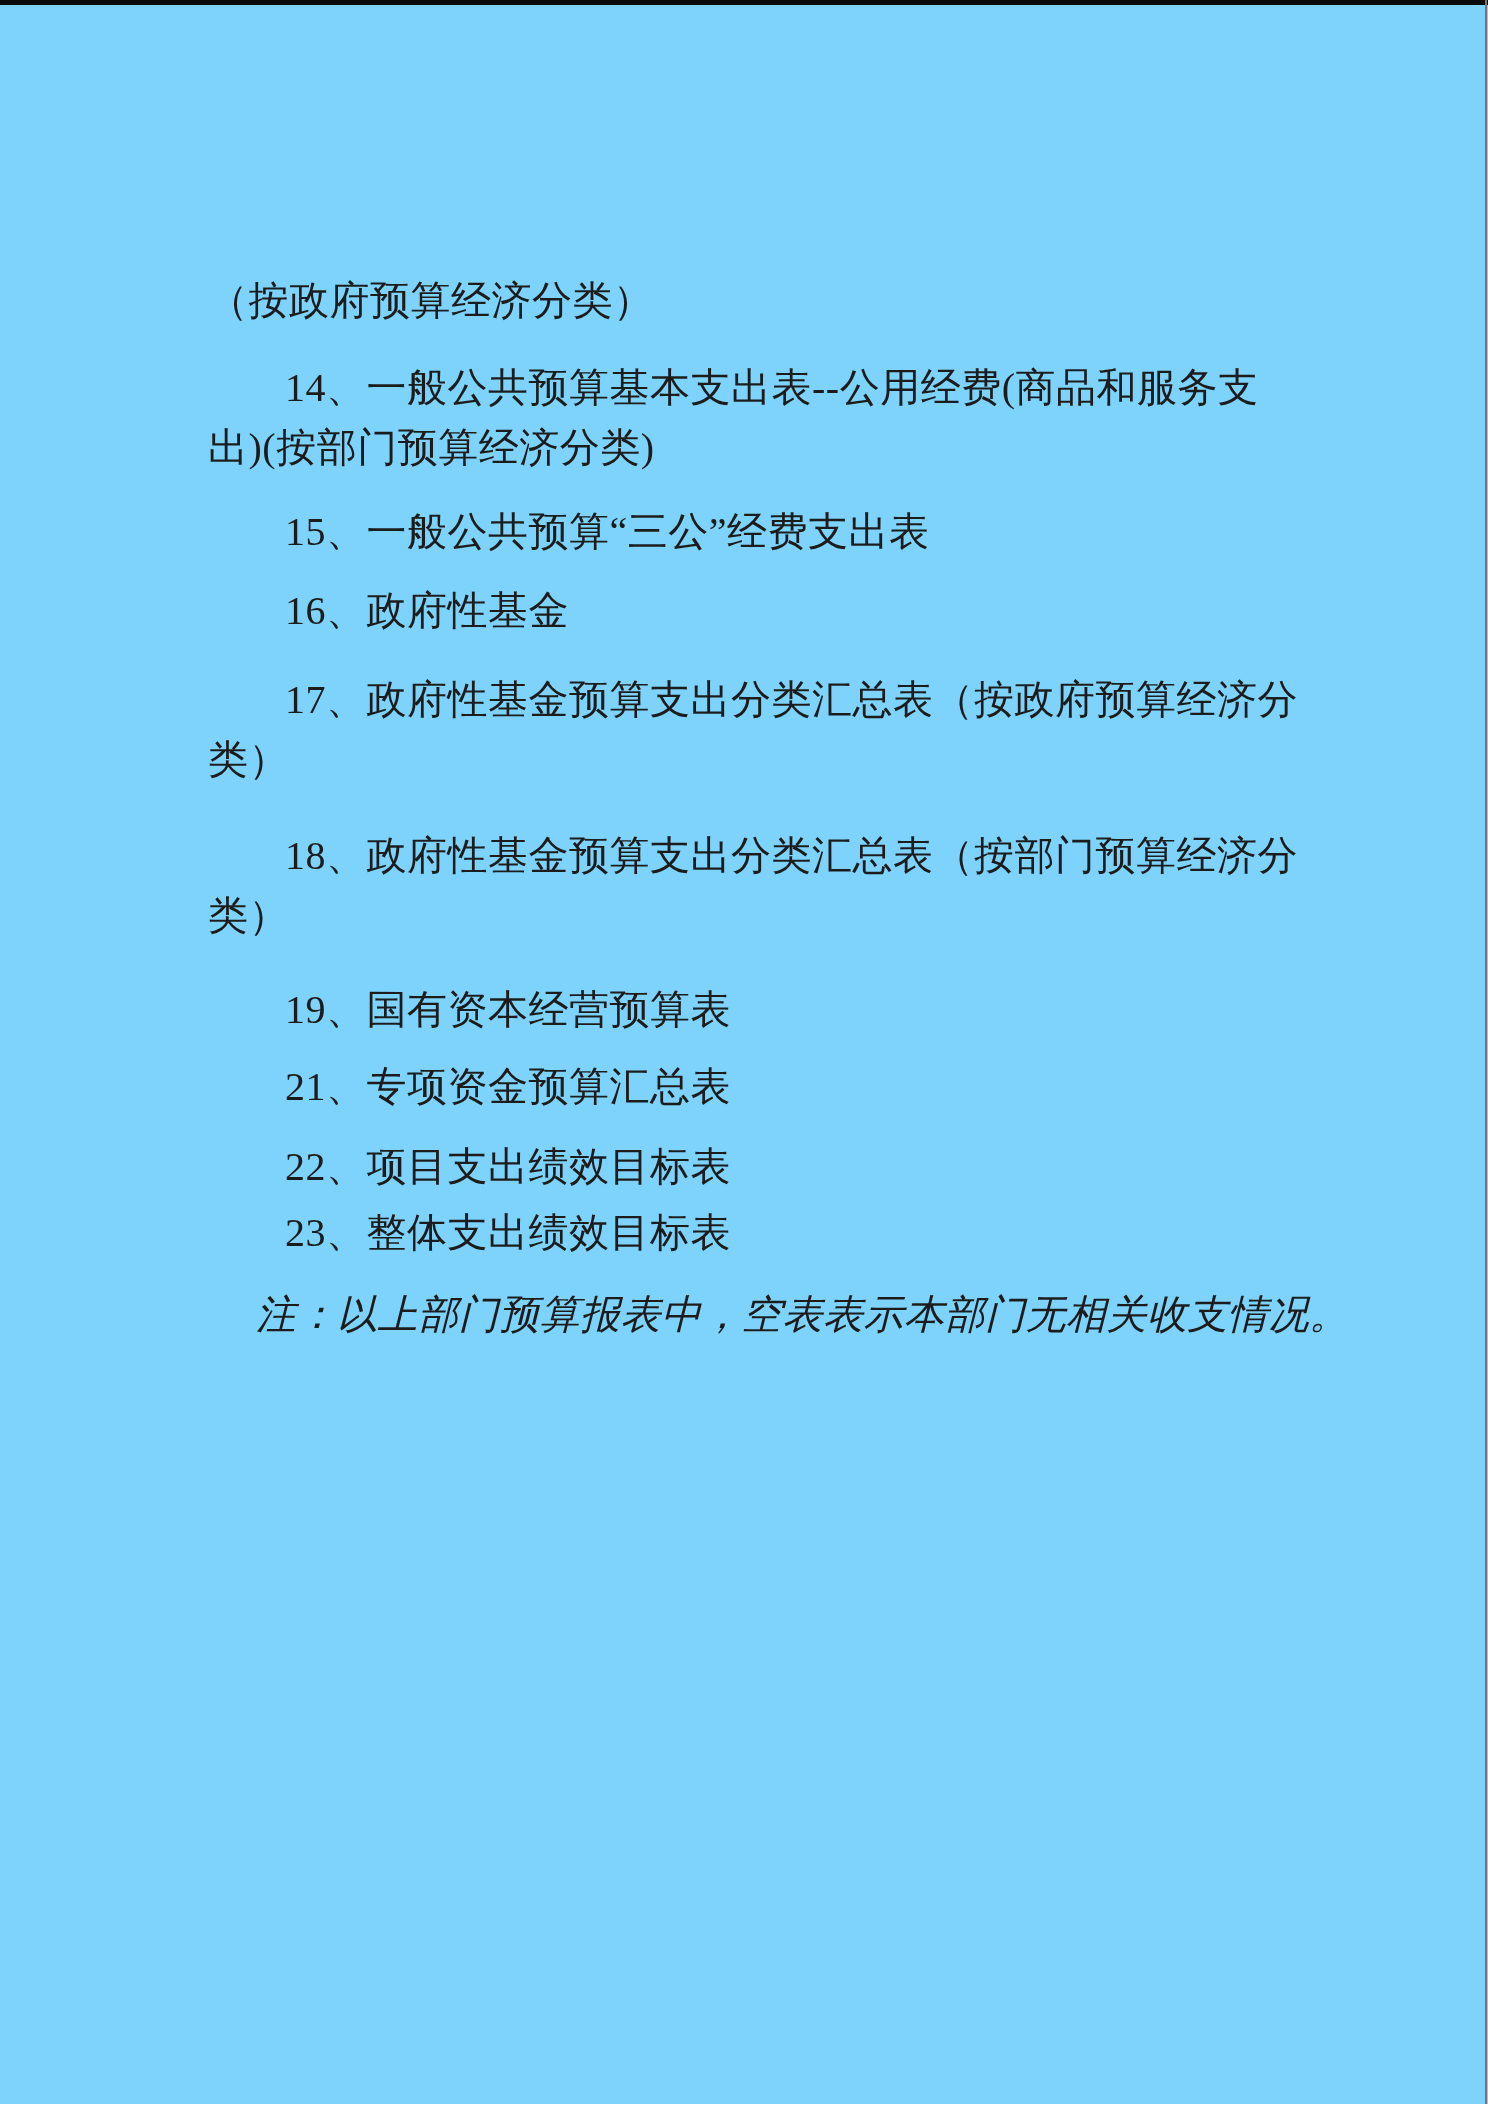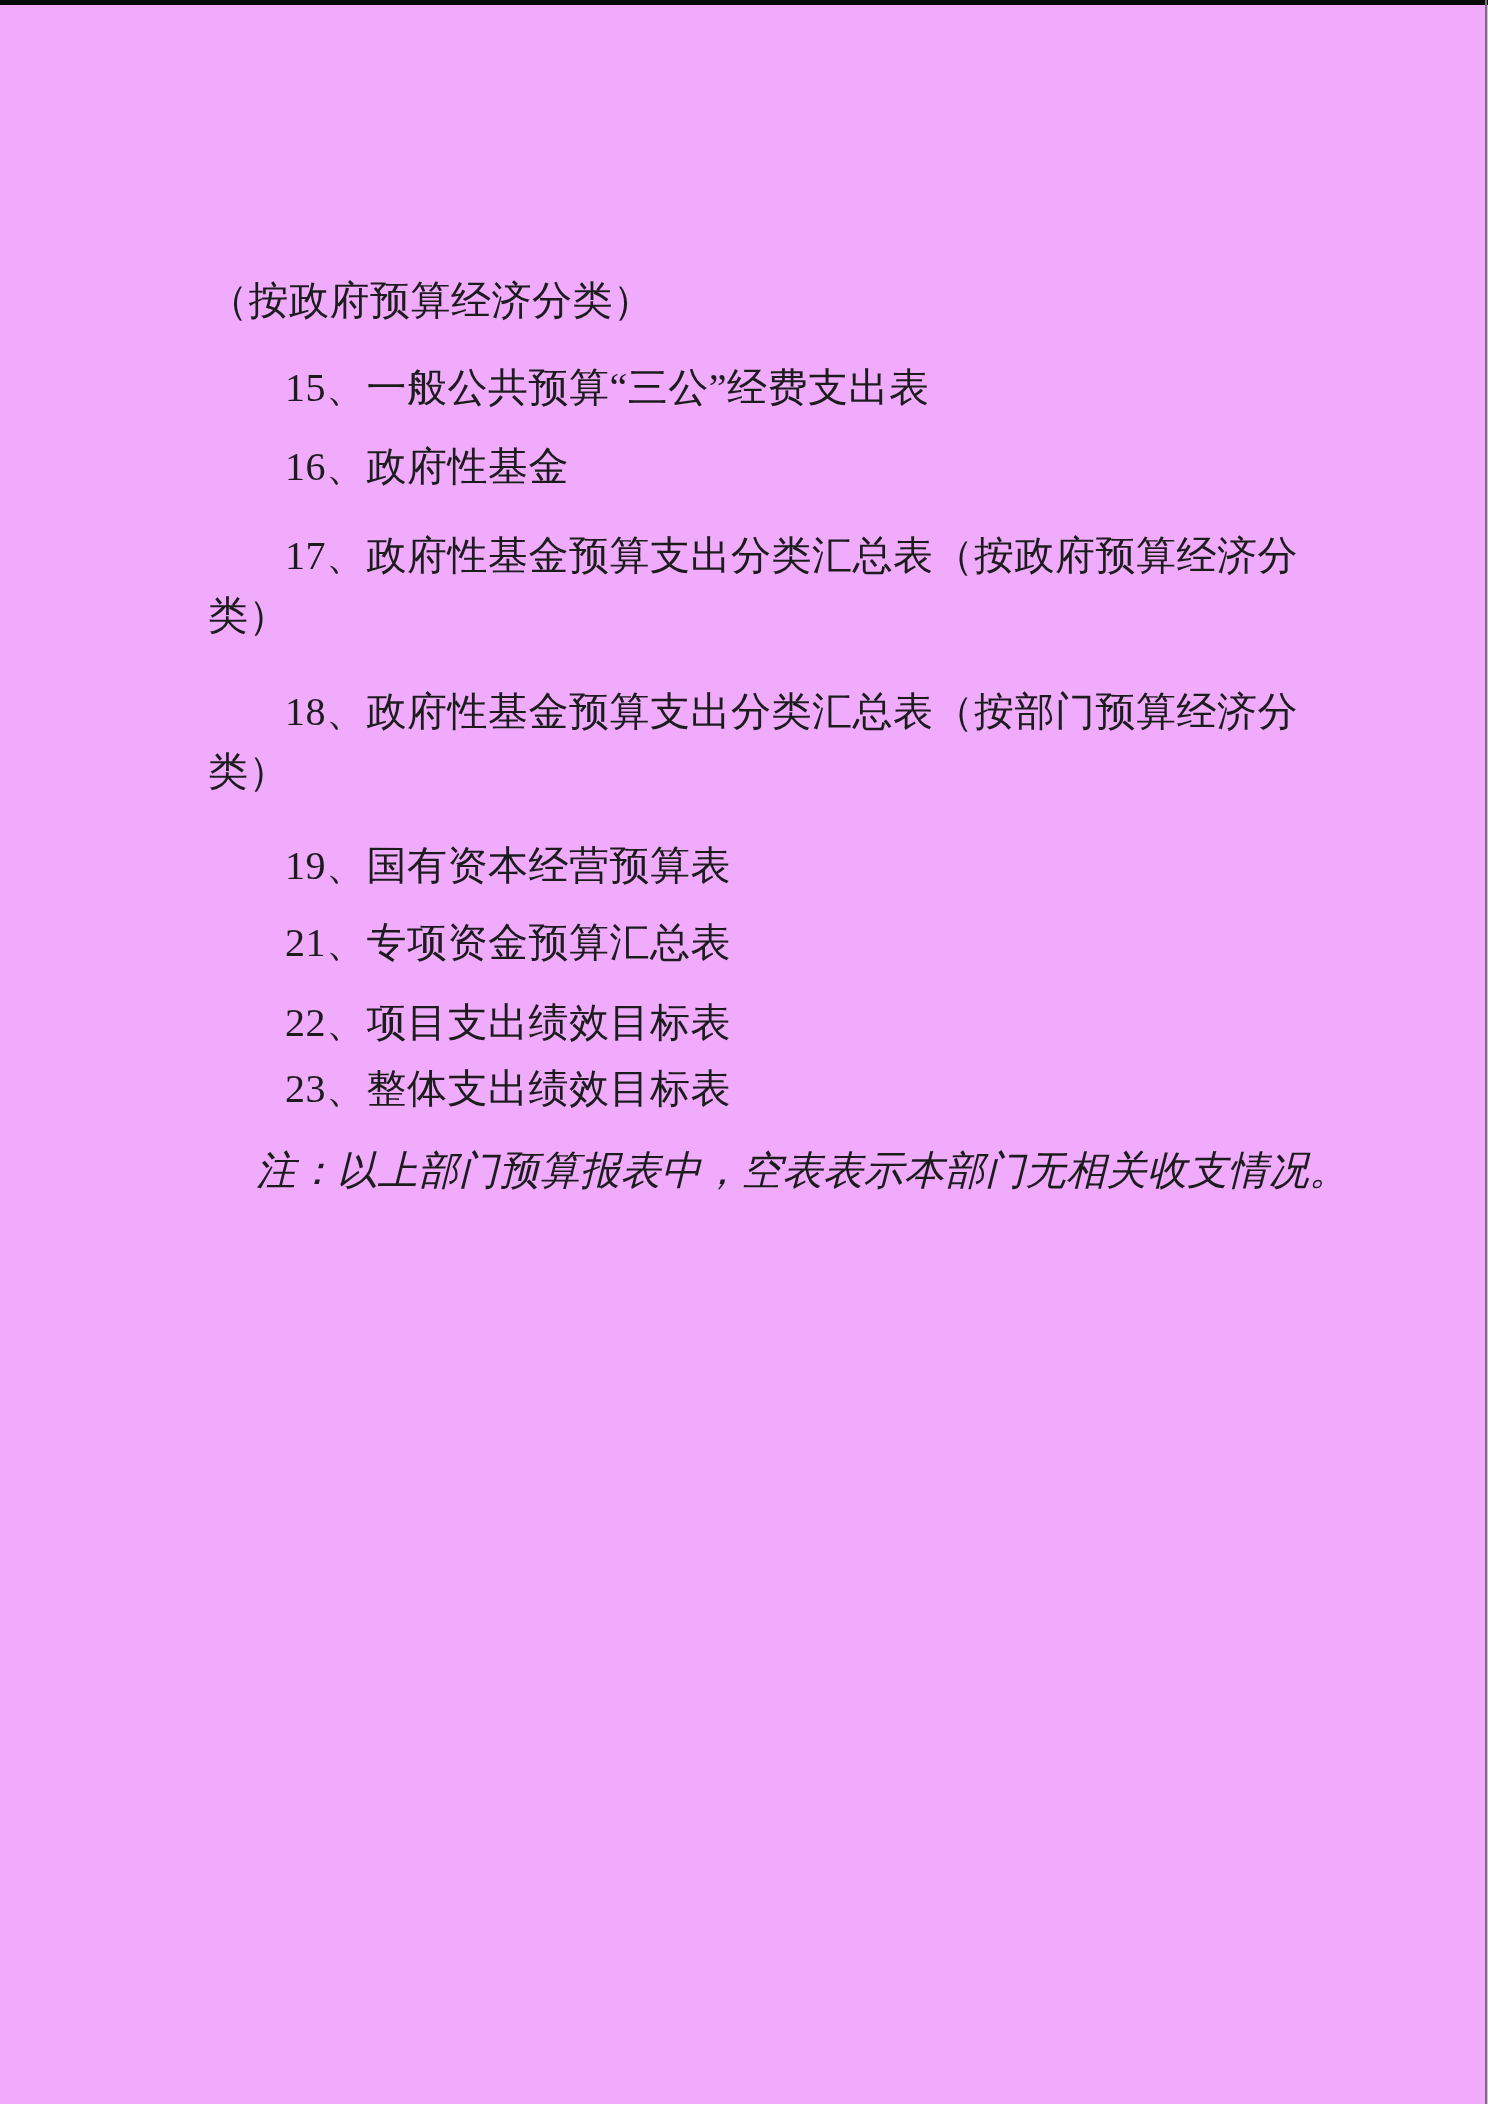--- a/index.html
+++ b/index.html
@@ -4,21 +4,21 @@
 <style>
   html, body {
     margin: 0;
     padding: 0;
     background: #ffffff;
   }
   .page {
     position: relative;
     width: 1488px;
     height: 2104px;
-    background: #f0abfc;
+    background: #7dd3fc;
     overflow: hidden;
     font-family: "Liberation Serif", "DejaVu Serif", serif;
     color: #1c1c1c;
   }
   .top-edge-bar {
     position: absolute;
     top: 0;
     left: 0;
     width: 100%;
     height: 5px;
@@ -73,20 +73,24 @@
 
   <div class="top-edge-bar"></div>
   <div class="right-edge-line"></div>
 
   <main class="content">
 
     <p class="para g27">
       <span class="line">（按政府预算经济分类）</span>
     </p>
 
+    <p class="para g24">
+      <span class="line indent-item">14、一般公共预算基本支出表--公用经费(商品和服务支</span>
+      <span class="line">出)(按部门预算经济分类)</span>
+    </p>
 
     <p class="para g19">
       <span class="line indent-item">15、一般公共预算“三公”经费支出表</span>
     </p>
 
     <p class="para g29">
       <span class="line indent-item">16、政府性基金</span>
     </p>
 
     <p class="para g36">

